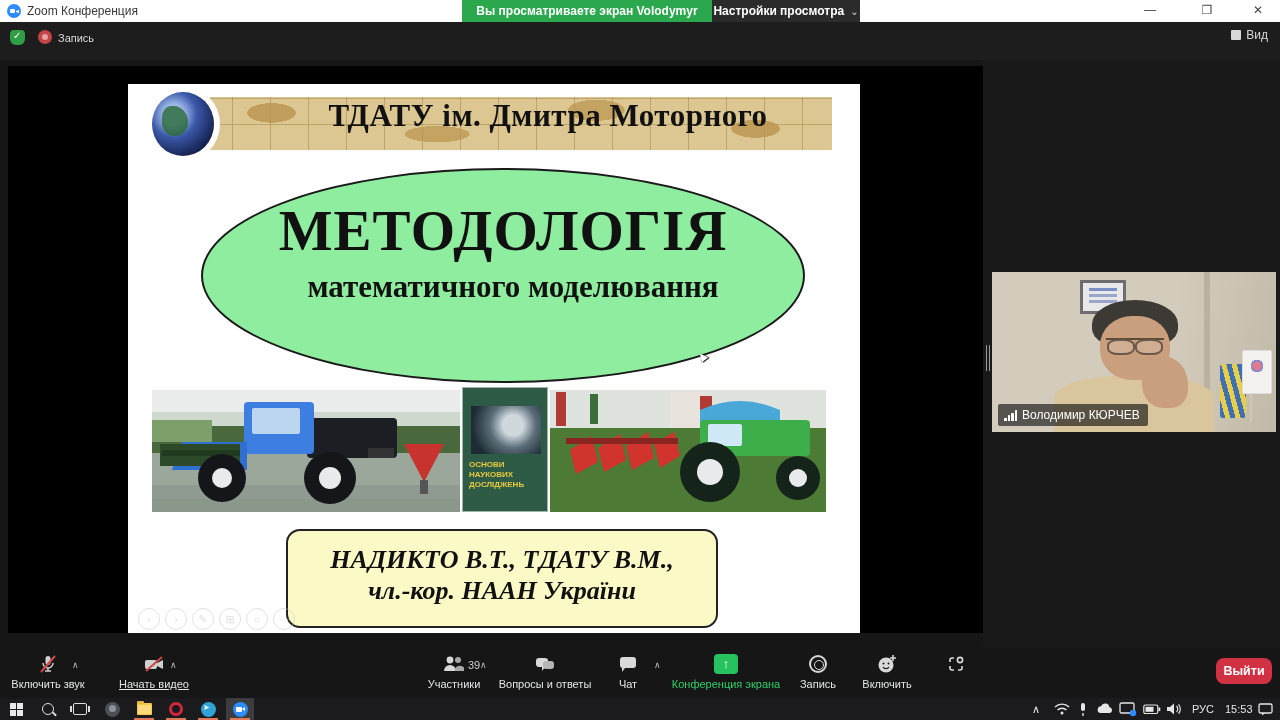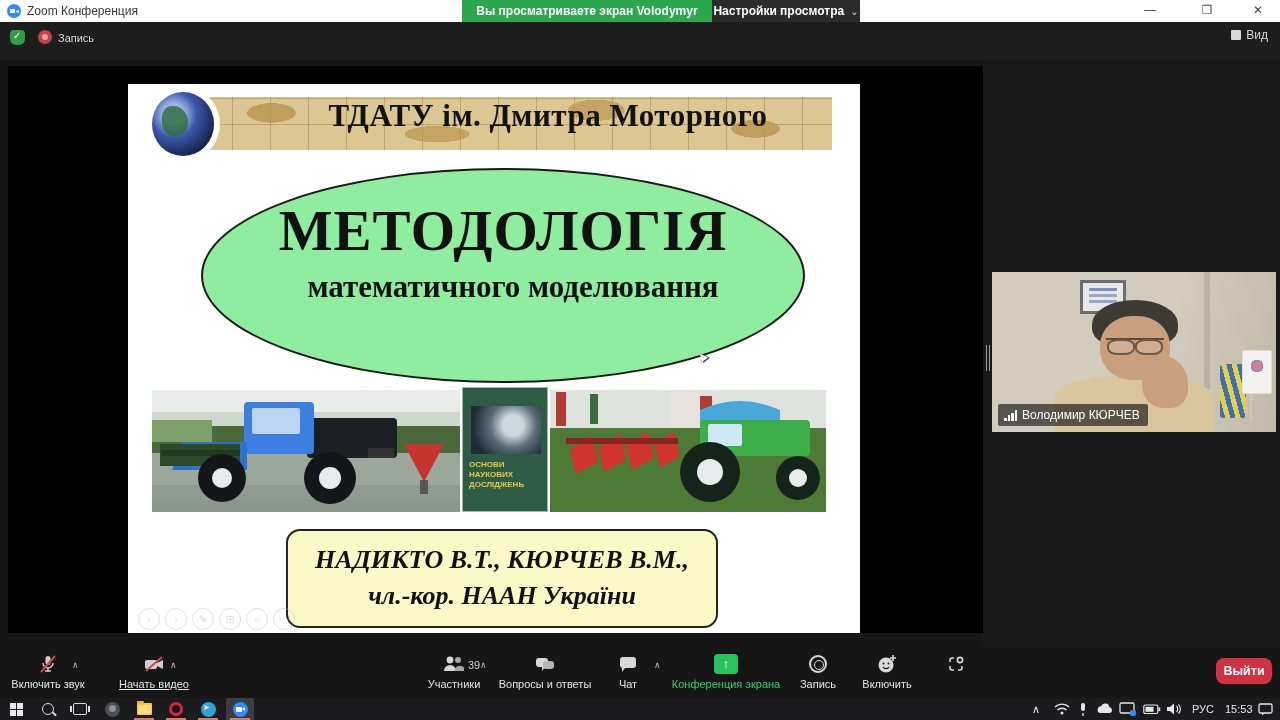--- a/index.html
+++ b/index.html
@@ -81,21 +81,21 @@
   .bookimg .btxt { position:absolute; left:6px; top:72px; width:74px; color:#e8c93f;
     font-family:"Liberation Sans", sans-serif; font-size:8px; font-weight:bold; line-height:10px; text-align:left; }
   .bookimg .bauthor { position:absolute; left:6px; top:5px; width:74px; color:#d8d8d8; font-size:6px; }
 
   
   .photo svg { position:absolute; left:0; top:0; }
 
   .authors { position:absolute; left:158px; top:445px; width:432px; height:99px; background:#fbf9c6;
     border:2px solid #222; border-radius:14px; text-align:center; }
   .authors .a1 { margin-top:14px; font-size:26px; font-weight:bold; font-style:italic; color:#111; }
-  .authors .a2 { font-size:26px; font-weight:bold; font-style:italic; color:#111; margin-top:6px; }
+  .authors .a2 { font-size:26px; font-weight:bold; font-style:italic; color:#111; margin-top:1px; }
 
   .pctrl { position:absolute; top:524px; width:22px; height:22px; border:1.5px solid #c9c9c9;
     border-radius:50%; color:#c9c9c9; font-size:11px; text-align:center; line-height:20px;
     opacity:.55; font-family:"Liberation Sans", sans-serif; cursor:pointer; }
 
   .cursor { position:absolute; left:687px; top:282px; width:0; height:0; }
   .cursor::after { content:"▲"; position:absolute; transform:rotate(-38deg); color:#fff;
     text-shadow:0 0 1px #000, 1px 1px 1px #000; font-size:14px; }
 
   
@@ -297,21 +297,21 @@
                   <path d="M48 58 l22 -14 6 26 -22 12z"></path>
                 <path d="M76 56 l22 -14 6 26 -22 12z"></path>
                   <path d="M104 54 l20 -12 6 24 -20 12z"></path>
               </g>
               <rect x="16" y="48" width="112" height="6" fill="#8a2420"></rect>
             </svg>
           </div>
         </div>
 
         <div class="authors">
-          <div class="a1">НАДИКТО В.Т., КЮРЧЕВ В.М.,</div>
+          <div class="a1">НАДИКТО В.Т., ТДАТУ В.М.,</div>
           <div class="a2">чл.-кор. НААН України</div>
         </div>
 
         <div class="pctrl" style="left:10px;">‹</div>
         <div class="pctrl" style="left:37px;">›</div>
         <div class="pctrl" style="left:64px;">✎</div>
         <div class="pctrl" style="left:91px;">⊞</div>
         <div class="pctrl" style="left:118px;">⌕</div>
         <div class="pctrl" style="left:145px;">⋯</div>
       </div>

